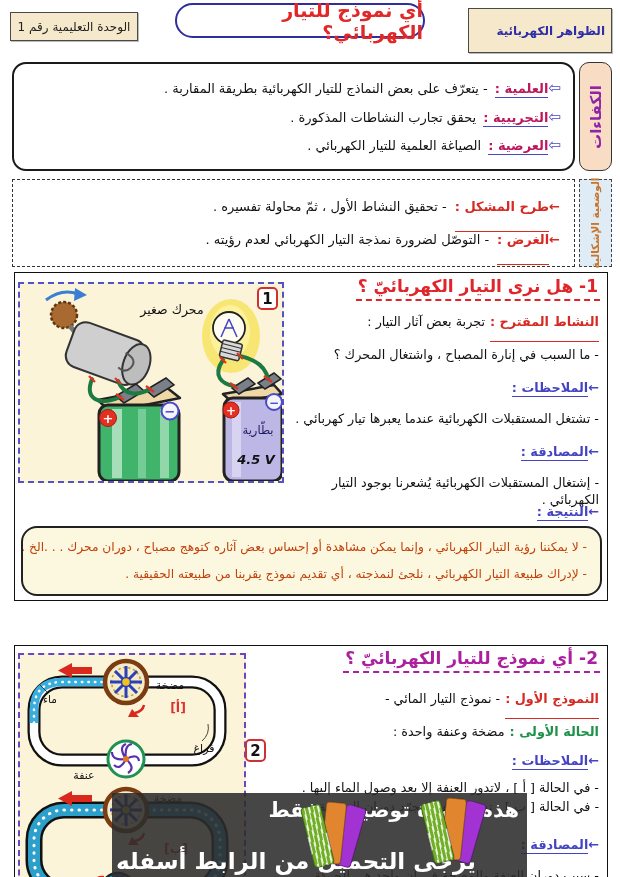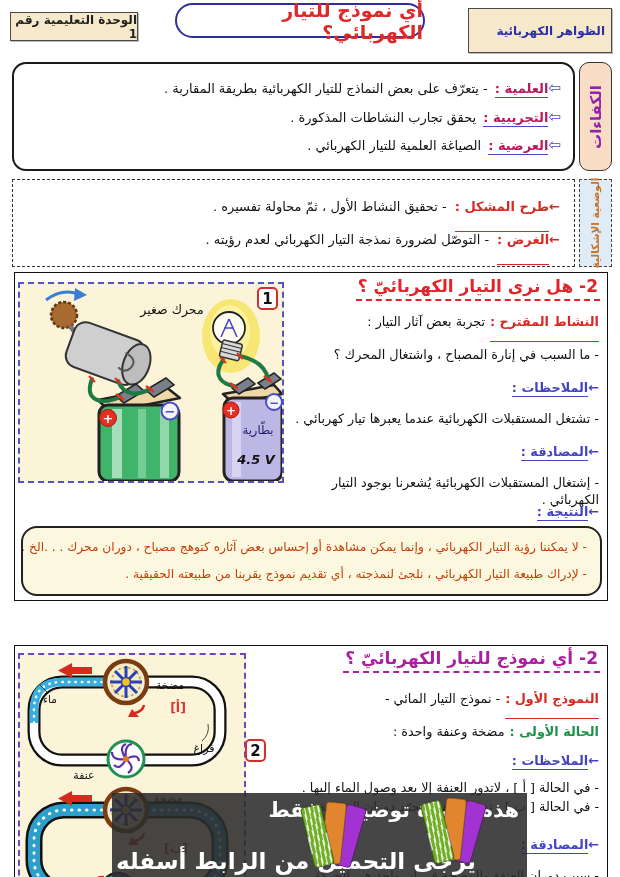--- a/index.html
+++ b/index.html
@@ -3,21 +3,21 @@
 <meta charset="utf-8">
 <style>
   * { margin:0; padding:0; box-sizing:border-box; }
   body { background:#e8e8e8; font-family:"DejaVu Sans", sans-serif; }
   .page { position:relative; width:620px; height:877px; background:#ffffff; overflow:hidden;
           margin:0 auto; font-family:"DejaVu Sans", sans-serif; }
 
   
   .unit-box { position:absolute; left:10px; top:12px; width:128px; height:29px;
     background:#f6e9cb; border:1.5px solid #4a4a4a; display:flex; align-items:center; justify-content:center;
-    direction:rtl; font-size:12px; font-weight:bold; color:#222; box-shadow:1px 1px 0 #bbb; }
+    direction:rtl; font-size:12px; font-weight:normal; color:#222; box-shadow:1px 1px 0 #bbb; }
   .title-oval { position:absolute; left:175px; top:3px; width:250px; height:35px;
     border:2.5px solid #2e2e9e; border-radius:30px; background:#fff; display:flex; align-items:center;
     justify-content:center; direction:rtl; }
   .title-oval span { color:#e02828; font-size:19px; font-weight:bold; }
   .subject-box { position:absolute; left:468px; top:8px; width:144px; height:45px;
     background:#f6e9cb; border:1.5px solid #4a4a4a; direction:rtl; display:flex; align-items:center;
     padding-right:6px; color:#2d2da8; font-size:12px; font-weight:bold; box-shadow:1px 1px 0 #bbb; }
 
   
   .comp-box { position:absolute; left:12px; top:62px; width:563px; height:109px;
@@ -130,21 +130,21 @@
     </div>
     <div class="prow">
       <span class="arr">←</span><span class="lbl">الغرض :</span><span>- التوصّل لضرورة نمذجة التيار الكهربائي لعدم رؤيته .</span>
     </div>
   </div>
   <div class="vtab vtab2">
     <span>الوضعية الإشكالية</span>
   </div>
 
   <div class="sec sec1">
-    <div class="sec-title s1-title">2- هل نرى التيار الكهربائيّ ؟</div>
+    <div class="sec-title s1-title">1- هل نرى التيار الكهربائيّ ؟</div>
 
     <div class="figwrap fig1">
       <div class="badge badge1">1</div>
       <svg width="262" height="197" viewBox="0 0 262 197">
 
         <path d="M26,16 Q42,4 58,10" stroke="#3b7fd4" stroke-width="3" fill="none"></path>
         <polygon points="55,4 67,11 54,17" fill="#3b7fd4"></polygon>
 
         <circle cx="44" cy="31" r="13" fill="#a86a30" stroke="#5f3512" stroke-width="2.5" stroke-dasharray="3 2"></circle>
         <line x1="50" y1="42" x2="58" y2="52" stroke="#777" stroke-width="5"></line>

